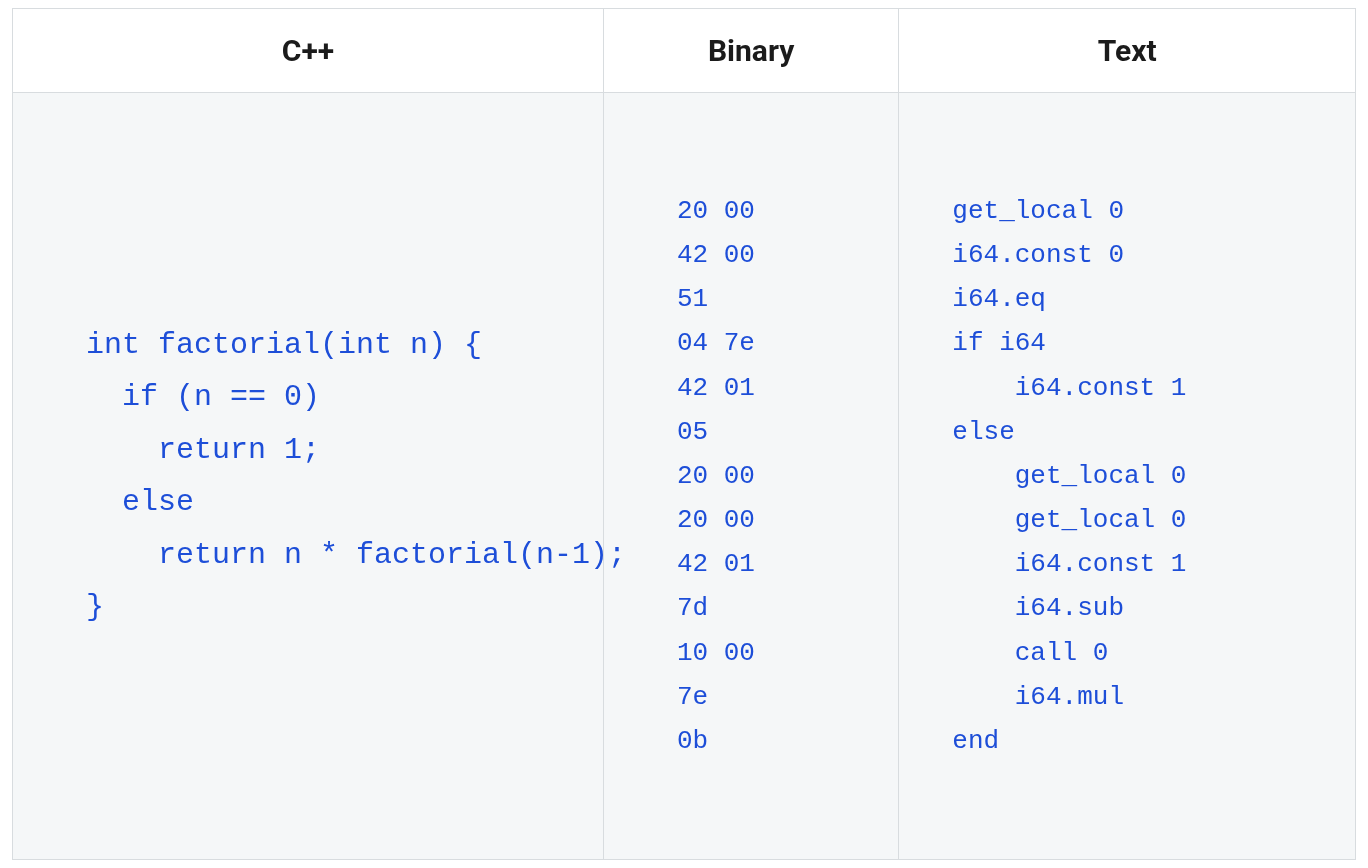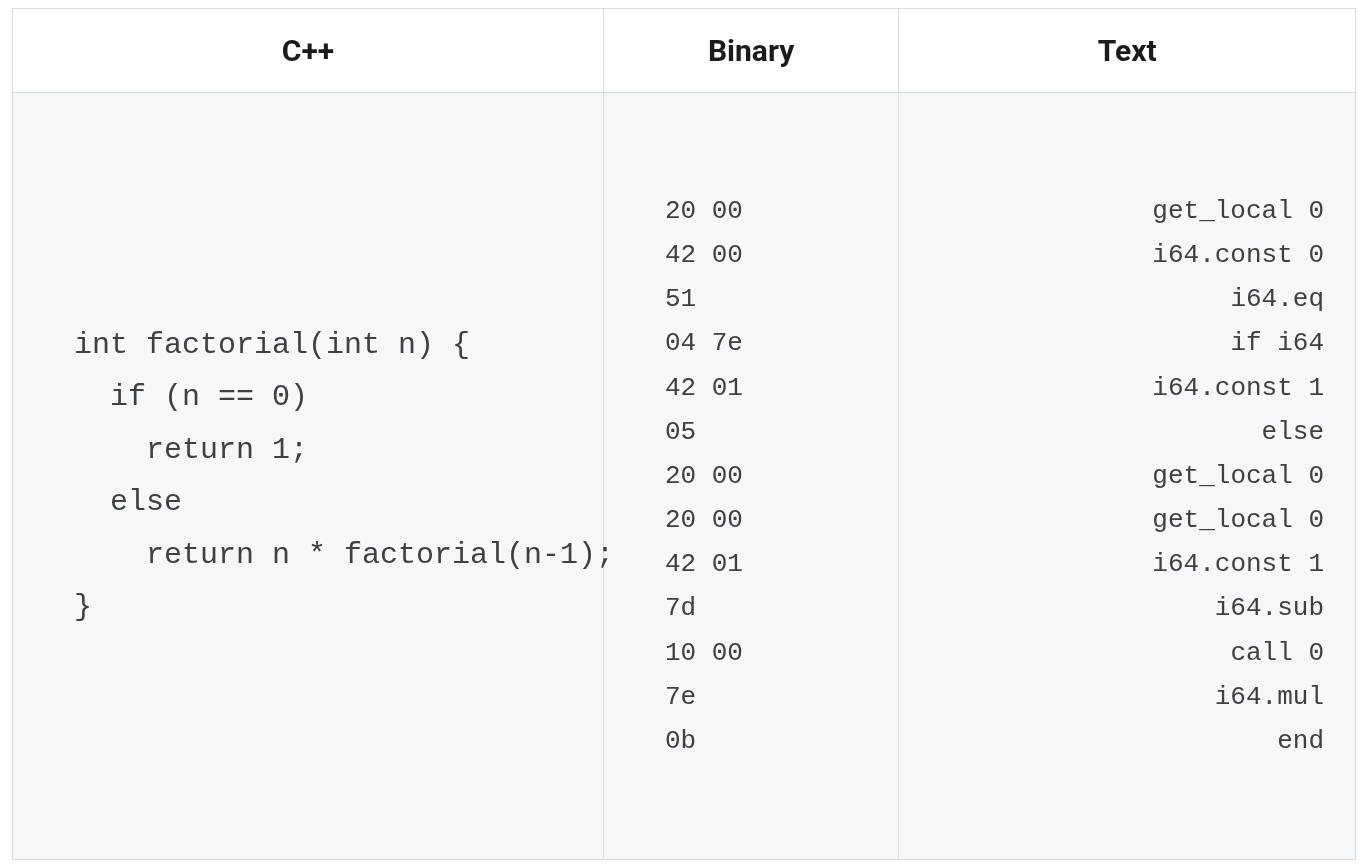--- a/index.html
+++ b/index.html
@@ -36,37 +36,36 @@
   table.cmp tbody td {
     background: #f5f7f8;
     vertical-align: middle;
     padding: 36px 28px;
   }
   col.col-cpp  { width: 44%; }
   col.col-bin  { width: 22%; }
   col.col-text { width: 34%; }
 
   pre.code {
-    margin: 3px;
+    margin: 15px;
     font-family: Consolas, "Liberation Mono", Menlo, Courier, monospace;
     font-size: 26px;
     line-height: 1.7;
     white-space: pre;
-    color: #404040;
+    color: #1d4ed8;
   }
   pre.bin {
     font-size: 26px;
     line-height: 1.7;
     padding-left: 30px;
   }
   pre.txt {
     font-size: 26px;
     line-height: 1.7;
     padding-left: 10px;
-    text-align: right;
   }
   pre.cpp {
     font-size: 30px;
     line-height: 1.75;
     padding-left: 30px;
   }
 </style>
 </head>
 <body>
 

